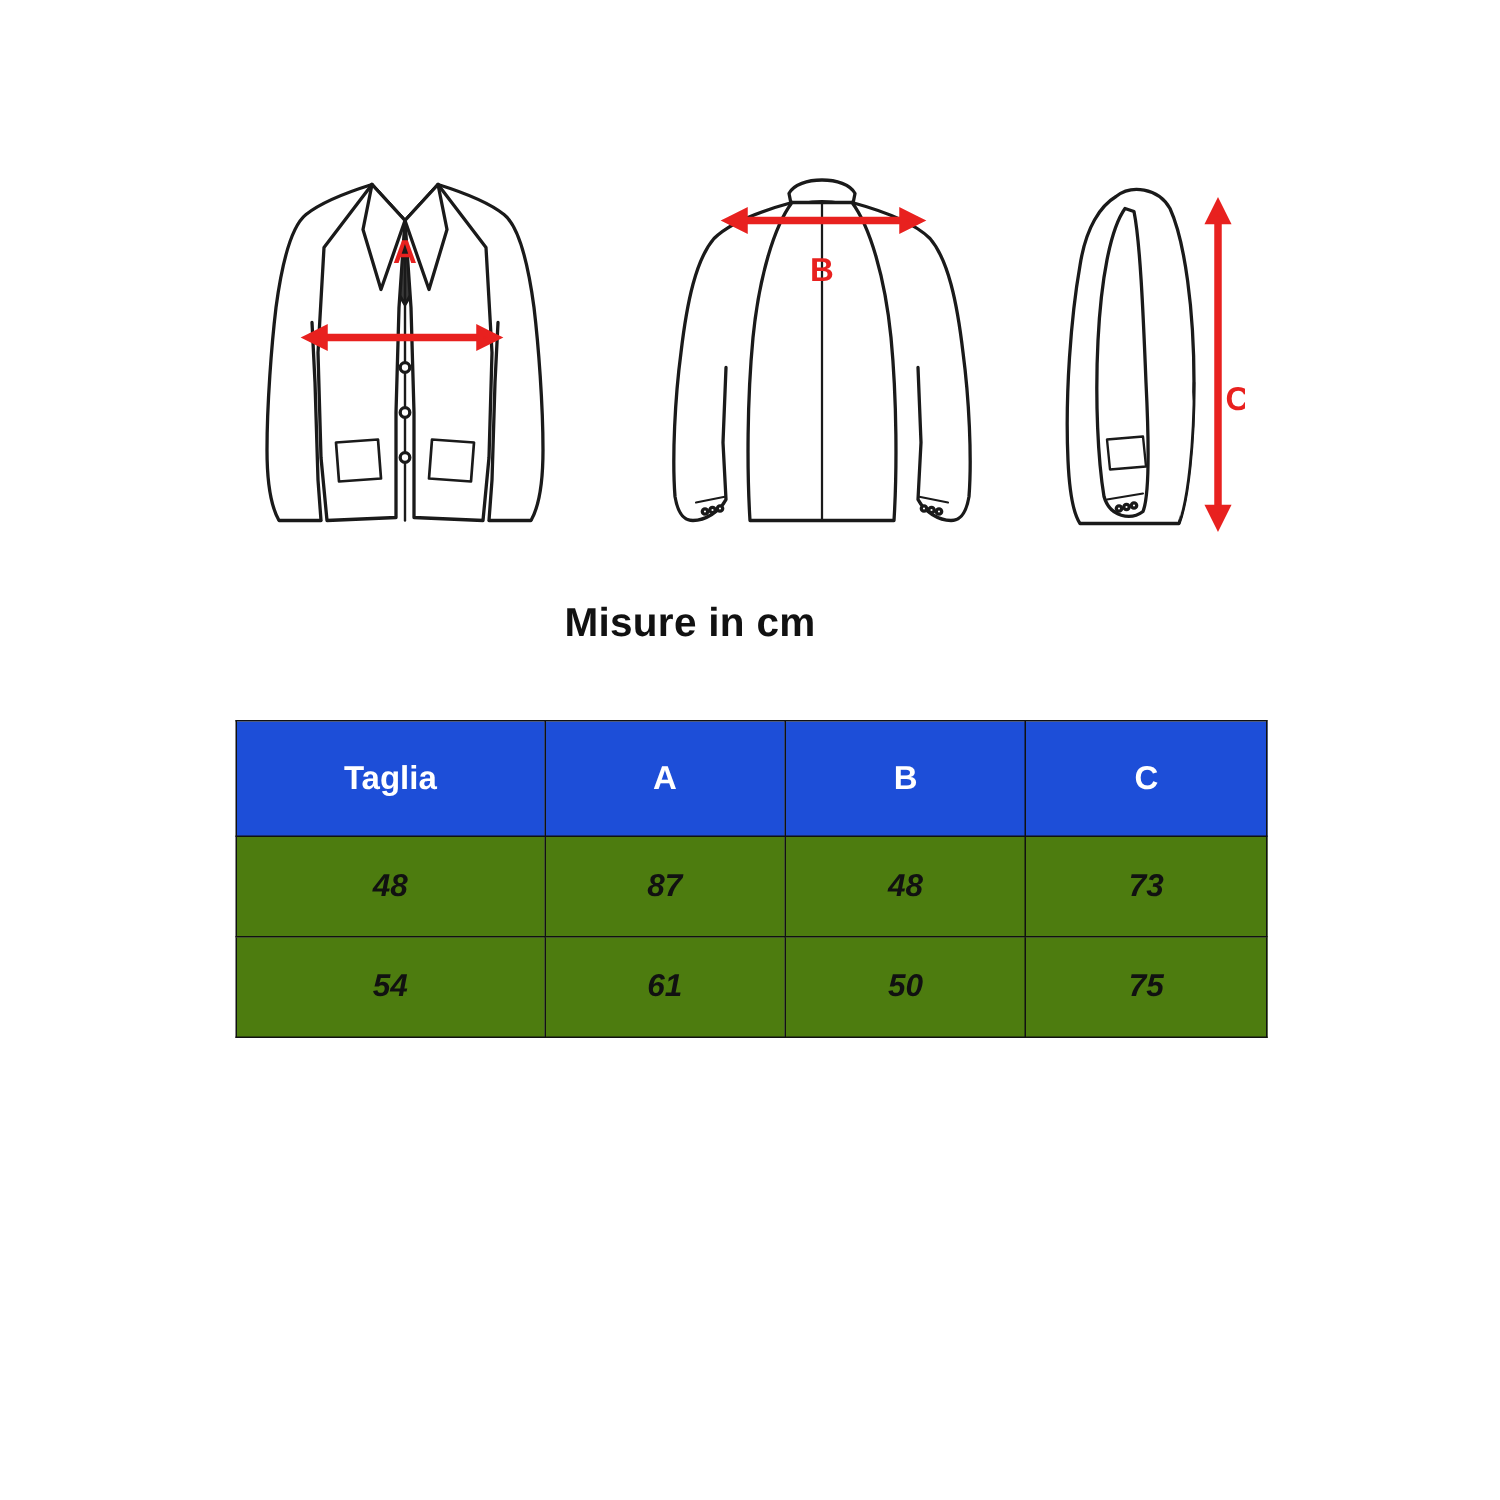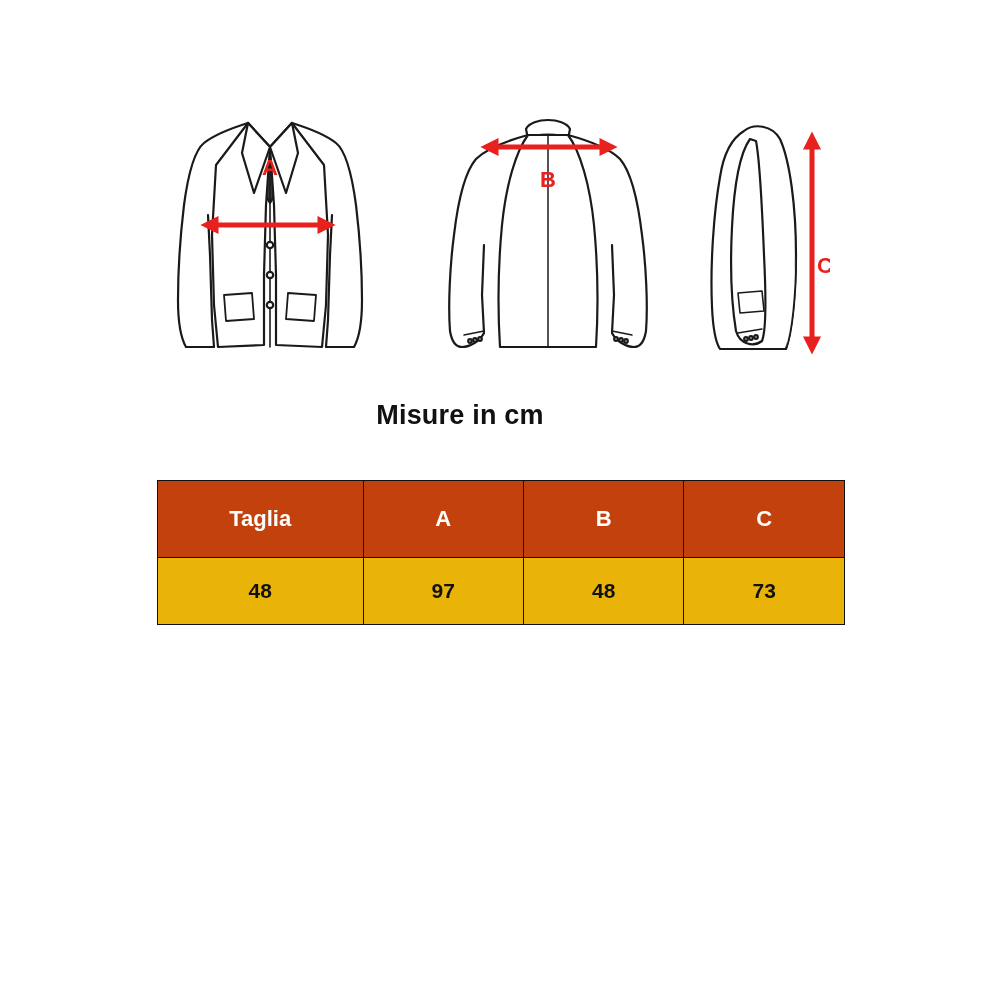--- a/index.html
+++ b/index.html
@@ -60,30 +60,31 @@
   .size-table th,
   .size-table td {
     border: 1px solid #111111;
     height: 64px;
     text-align: center;
     vertical-align: middle;
     font-size: 21px;
     font-weight: bold;
   }
   .size-table thead th {
-    background: #c2410c;
+    background: #1d4ed8;
     color: #ffffff;
     border: 1px solid #111111;
     height: 74px;
     font-size: 22px;
     text-align: center;
   }
   .size-table tbody td {
-    background: #eab308;
+    background: #4d7c0f;
     color: #111111;
+    font-style: italic;
   }
   .col-size { width: 30%; }
   .col-a, .col-b, .col-c { width: 23.333%; }
 
   
 </style>
 </head>
 <body>
 
 <div class="page">
@@ -195,20 +196,26 @@
       <tr>
         <th class="col-size">Taglia</th>
         <th class="col-a">A</th>
         <th class="col-b">B</th>
         <th class="col-c">C</th>
       </tr>
     </thead>
     <tbody>
       <tr>
         <td>48</td>
-        <td>97</td>
+        <td>87</td>
         <td>48</td>
         <td>73</td>
       </tr>
+      <tr>
+        <td>54</td>
+        <td>61</td>
+        <td>50</td>
+        <td>75</td>
+      </tr>
     </tbody>
   </table>
 
 </div>
 
 </body></html>

